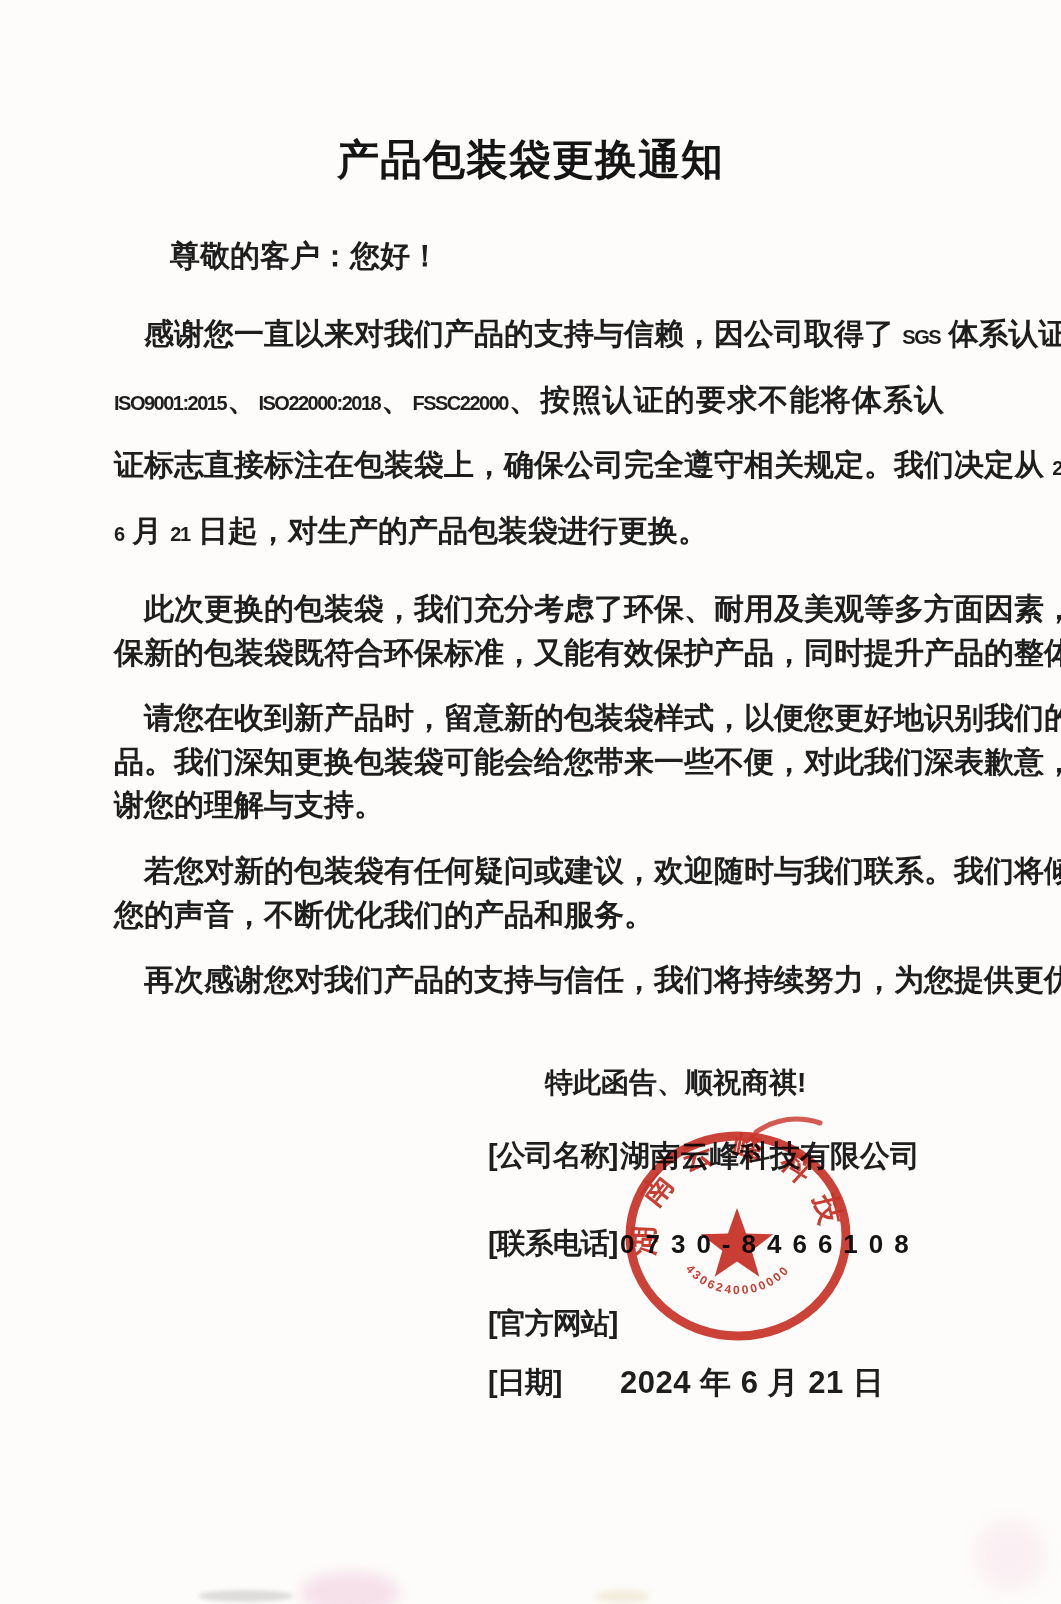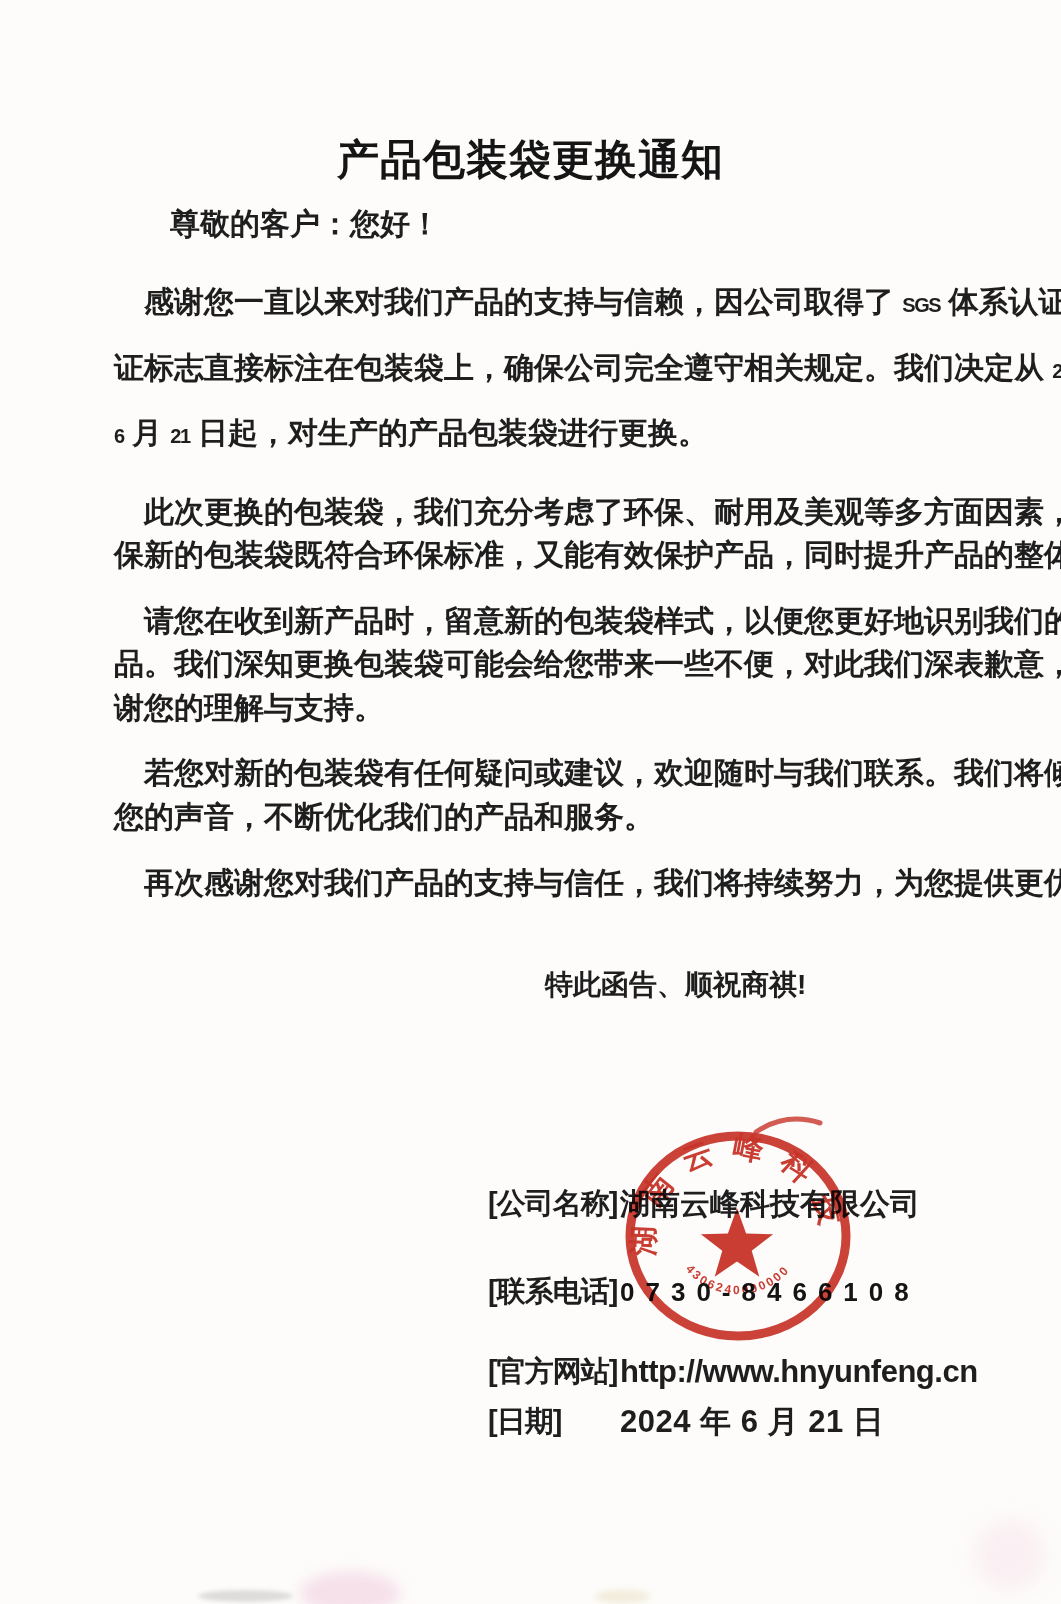--- a/index.html
+++ b/index.html
@@ -15,21 +15,21 @@
   .doc-title{
     margin:132px 0 0 0;
     text-align:center;
     font-size:42px;
     letter-spacing:1px;
     font-weight:bold;
     color:#151515;
   }
   .content{padding:0 117px 0 114px;}
   .salutation{
-    margin-top:16px;
+    margin-top:48px;
     padding-left:56px;
     font-size:30px;
   }
   .para{margin:0;}
   .para .tline{
     font-size:30px;
     line-height:43.6px;
     text-align:justify;
     text-align-last:justify;
     white-space:nowrap;
@@ -45,27 +45,27 @@
     font-size:20px;
   }
   .closing{
     margin-top:62px;
     padding-left:431px;
     font-size:28px;
     white-space:nowrap;
   }
   .info-block{
     position:absolute;
-    left:488px;top:1182px;
+    left:488px;top:1134px;
     width:560px;
   }
   .info-row{display:flex;align-items:center;height:44px;}
   .info-row + .info-row{margin-top:44px;}
   .info-row.r3{margin-top:36px;align-items:center;}
-  .info-row.r4{margin-top:6px;}
+  .info-row.r4{margin-top:15px;}
   .info-label{
     width:132px;
     font-size:29px;
     letter-spacing:-1px;
     flex:0 0 auto;
   }
   .info-value{font-size:30px;white-space:nowrap;}
   .v-phone{font-size:26px;letter-spacing:11px;color:#141414;}
   .v-url{font-size:31px;letter-spacing:-0.5px;}
   .v-date{font-size:31px;letter-spacing:0.5px;}
@@ -87,20 +87,21 @@
 
 <div class="page">
 
   <h1 class="doc-title">产品包装袋更换通知</h1>
 
   <div class="content">
     <div class="salutation">尊敬的客户：您好！</div>
     <div id="paras">
         <div class="para">
           <div class="tline first"><span>感谢您一直以来对我们产品的支持与信赖，因公司取得了 </span><span class="lat">SGS</span><span> 体系认证，</span></div>
+          <div class="tline"><span class="lat">ISO9001:2015</span><span>、</span><span class="lat">ISO22000:2018</span><span>、</span><span class="lat">FSSC22000</span><span>、按照认证的要求不能将体系认</span></div>
           <div class="tline"><span>证标志直接标注在包装袋上，确保公司完全遵守相关规定。我们决定从 </span><span class="lat">2024</span></div>
           <div class="tline last"><span class="lat">6</span><span> 月 </span><span class="lat">21</span><span> 日起，对生产的产品包装袋进行更换。</span></div>
         </div>
         <div class="para">
           <div class="tline first"><span>此次更换的包装袋，我们充分考虑了环保、耐用及美观等多方面因素，确</span></div>
           <div class="tline last"><span>保新的包装袋既符合环保标准，又能有效保护产品，同时提升产品的整体外观。</span></div>
         </div>
         <div class="para">
           <div class="tline first"><span>请您在收到新产品时，留意新的包装袋样式，以便您更好地识别我们的产</span></div>
           <div class="tline"><span>品。我们深知更换包装袋可能会给您带来一些不便，对此我们深表歉意，并感</span></div>
@@ -121,21 +122,20 @@
     <div class="info-row r1">
       <div class="info-label">[公司名称]</div>
       <div class="info-value">湖南云峰科技有限公司</div>
     </div>
     <div class="info-row r2">
       <div class="info-label">[联系电话]</div>
       <div class="info-value v-phone">0730-8466108</div>
     </div>
     <div class="info-row r3">
       <div class="info-label">[官方网站]</div>
-      <div class="info-value v-url">http://www.hnyunfeng.cn</div>
     </div>
     <div class="info-row r4">
       <div class="info-label">[日期]</div>
       <div class="info-value v-date">2024 年 6 月 21 日</div>
     </div>
   </div>
 
   <svg class="stamp" viewBox="0 0 320 300">
     <ellipse cx="160" cy="150" rx="108" ry="100" fill="none" stroke="#c42318" stroke-width="9" opacity="0.92"></ellipse>
     <path id="sealTextArc" d="M 79.7 172.8 A 84 78 0 1 1 240.3 172.8" fill="none"></path>

